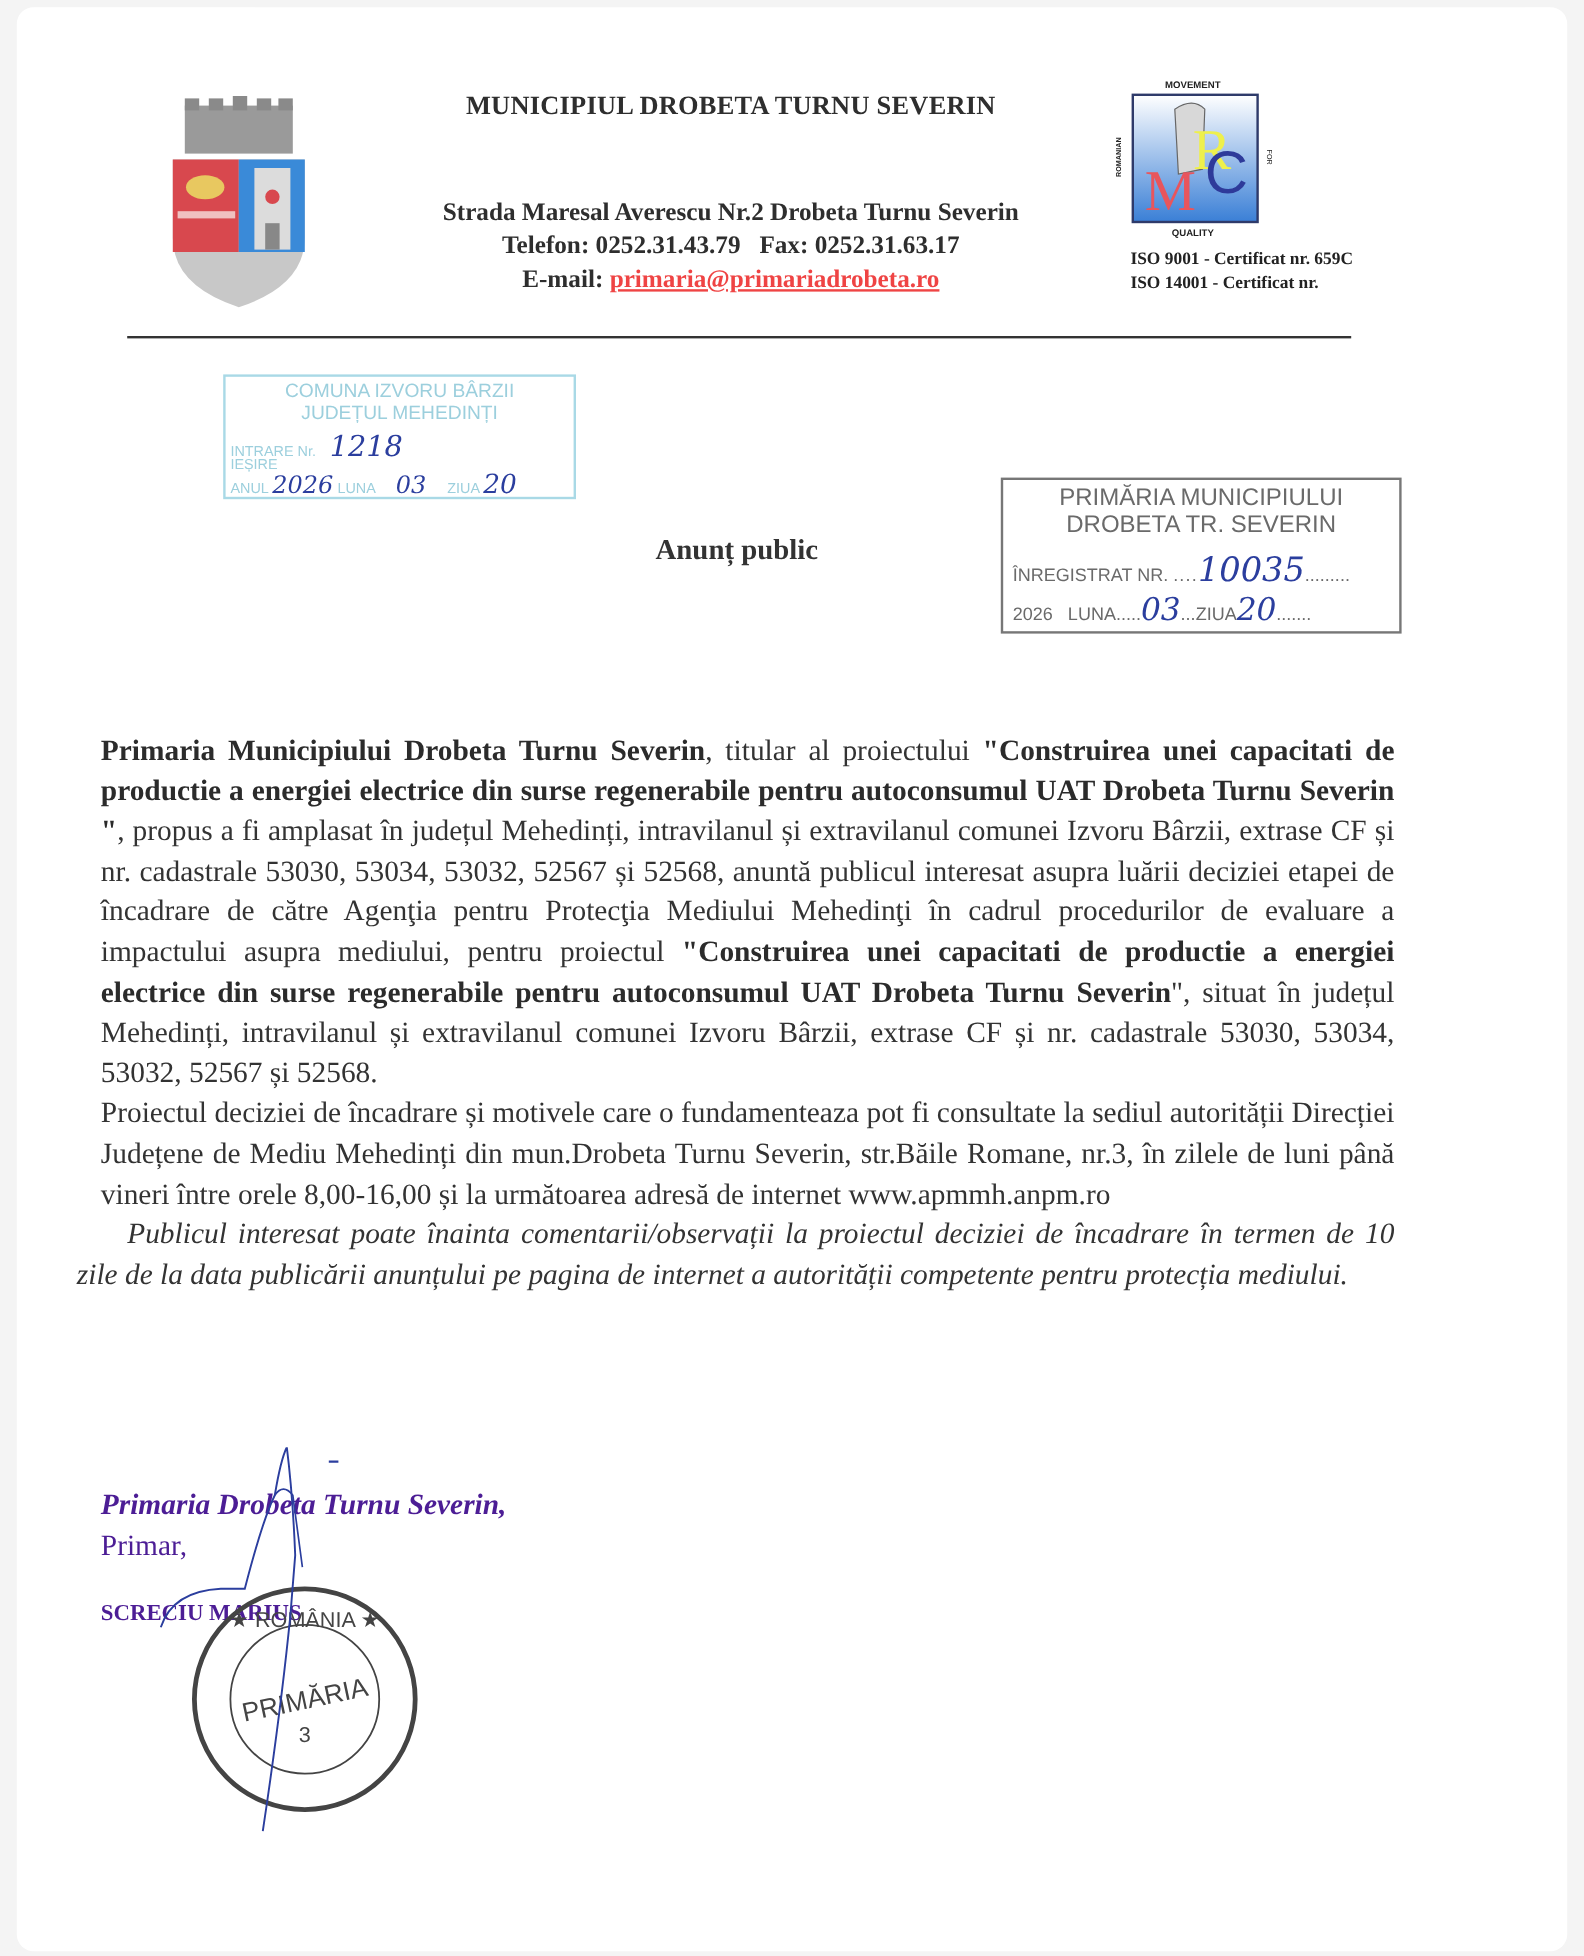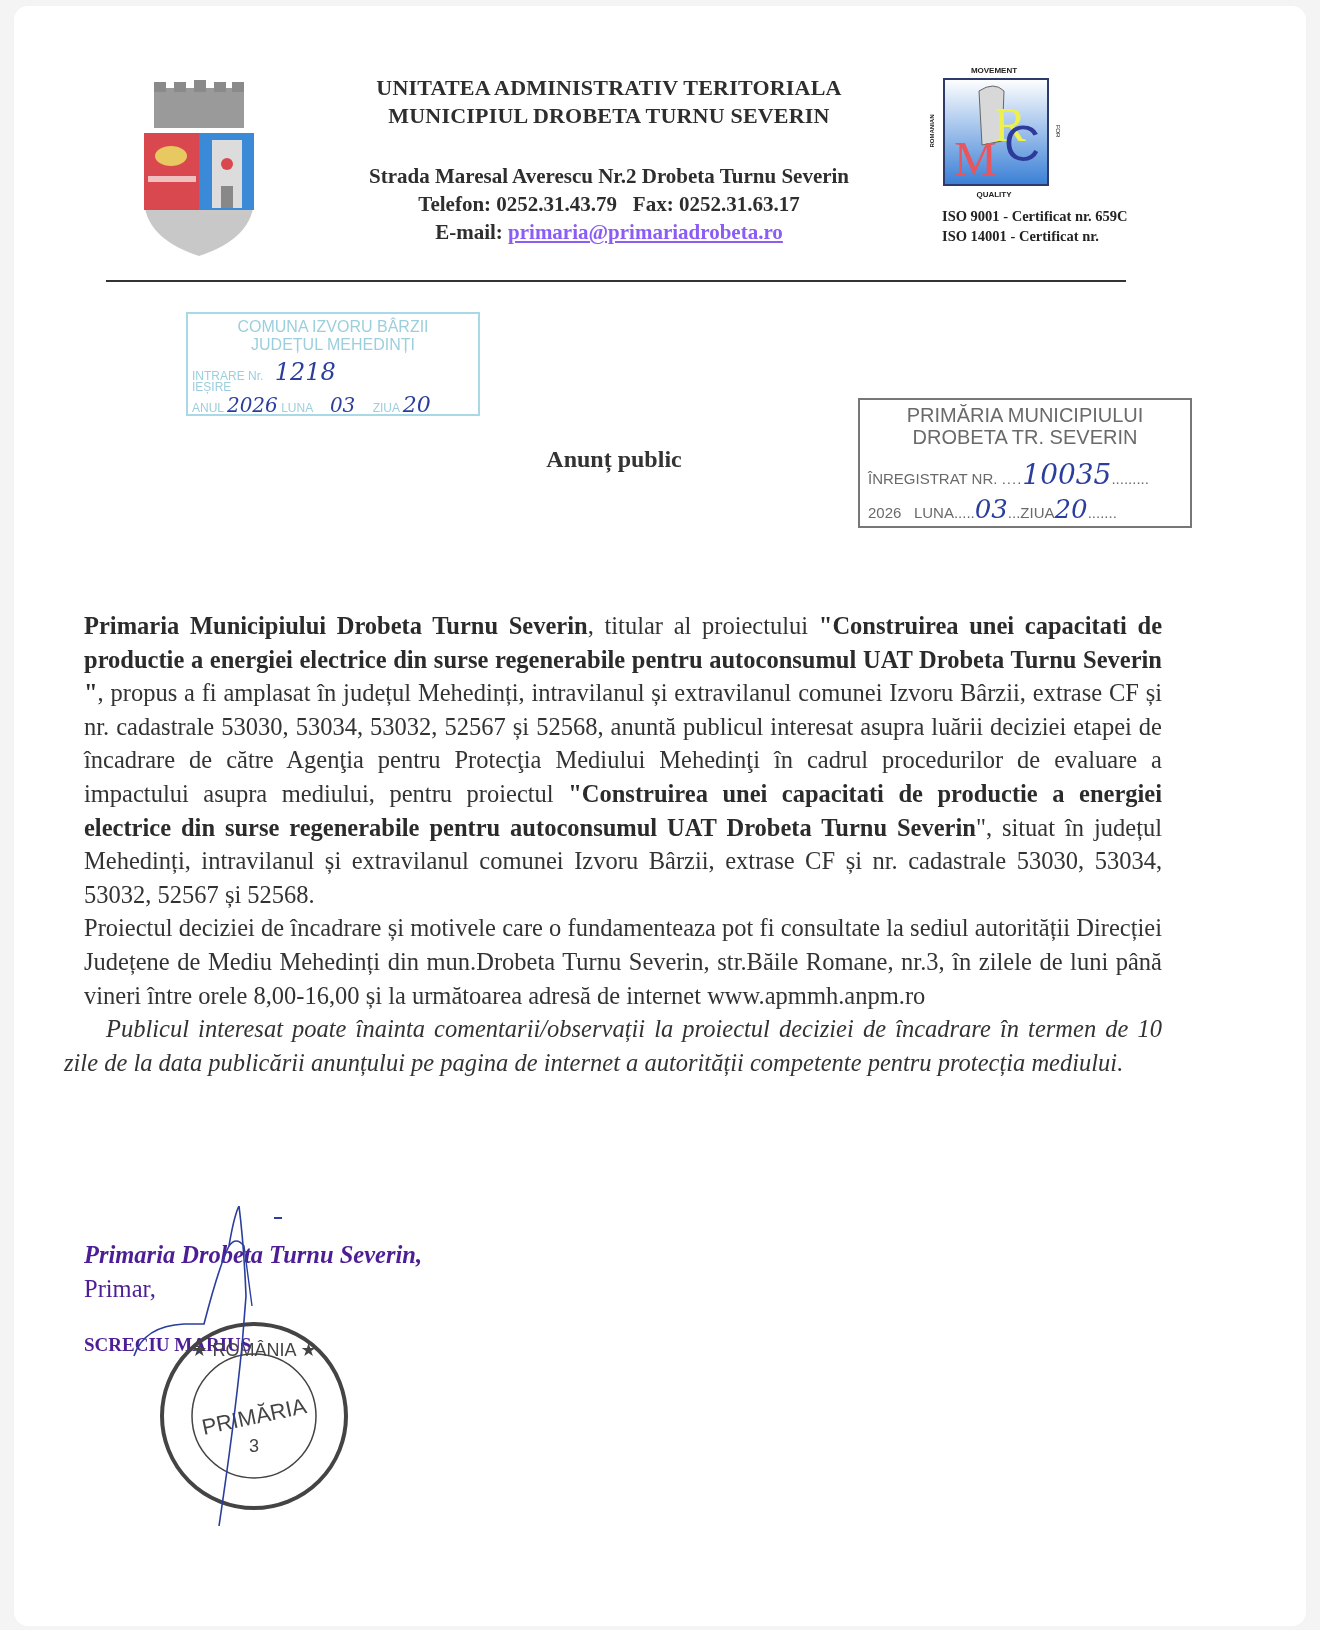--- a/index.html
+++ b/index.html
@@ -9,33 +9,33 @@
     color: #2b2b2b; position: relative; overflow: hidden;
   }
   .page {
     position: absolute; left: 14px; top: 6px; width: 1292px; height: 1620px;
     background: #ffffff; border-radius: 14px;
   }
   .abs { position: absolute; }
   .crest { left: 120px; top: 72px; width: 130px; height: 180px; }
   .hdr-title { left: 300px; top: 68px; width: 590px; text-align: center; font-weight: bold; font-size: 22px; line-height: 28px; color: #2e2e2e; letter-spacing: 0.2px; }
   .hdr-addr { left: 290px; top: 156px; width: 610px; text-align: center; font-weight: bold; font-size: 21px; line-height: 28px; color: #2e2e2e; }
-  .hdr-addr .email { color: #8b5cf6; text-decoration: underline; }
+  .hdr-addr .email { color: #ef4444; text-decoration: underline; }
   .rmc-logo { left: 910px; top: 55px; width: 160px; height: 140px; }
   .iso { left: 928px; top: 200px; font-weight: bold; font-size: 14.5px; line-height: 20px; color: #222; }
   .hr { left: 92px; top: 274px; width: 1020px; height: 0; border-top: 2px solid #333; }
 
   .stamp1 { left: 172px; top: 306px; width: 290px; height: 100px; border: 2px solid #a9d9e6; color: #9ccfdd; font-family: "Liberation Sans", "DejaVu Sans", sans-serif; }
   .stamp1 .l1 { position:absolute; left:0; right:0; top:4px; text-align:center; font-size:16px; line-height:18px; }
   .stamp1 .l3 { position:absolute; left:4px; top:44px; font-size:12px; }
   .stamp1 .l4 { position:absolute; left:4px; top:60px; font-size:12px; }
   .stamp1 .l5 { position:absolute; left:4px; top:78px; font-size:12px; }
   .hw { font-family: "DejaVu Serif", serif; font-style: italic; color: #2b3e9e; }
 
-  .stamp2 { left: 844px; top: 392px; width: 330px; height: 126px; border: 2px solid #777; color: #6a6a6a; font-family: "Liberation Sans", "DejaVu Sans", sans-serif; }
+  .stamp2 { left: 820px; top: 392px; width: 330px; height: 126px; border: 2px solid #777; color: #6a6a6a; font-family: "Liberation Sans", "DejaVu Sans", sans-serif; }
   .stamp2 .t { position:absolute; left:0; right:0; text-align:center; font-size:20px; line-height:22px; }
   .stamp2 .r { position:absolute; left:8px; font-size:15px; }
 
   .title { left: 450px; top: 440px; width: 300px; text-align: center; font-weight: bold; font-size: 24px; color: #333; }
 
   .body-text { left: 70px; top: 603px; width: 1078px; font-size: 24.5px; line-height: 33.6px; color: #333; text-align: justify; }
   .body-text b { color: #2b2b2b; }
   .body-text .p { margin: 0; }
   .body-text .it { font-style: italic; text-indent: 42px; margin-left: -20px; }
 
@@ -61,21 +61,20 @@
     <path d="M10 55 H65 V132 H10 Z" fill="#d8484e"></path>
     <path d="M65 55 H120 V132 H65 Z" fill="#3a8ad8"></path>
     <rect x="78" y="62" width="30" height="68" fill="#dcdcdc"></rect>
     <rect x="87" y="108" width="12" height="22" fill="#888"></rect>
     <circle cx="93" cy="86" r="6" fill="#d8484e"></circle>
     <ellipse cx="37" cy="78" rx="16" ry="10" fill="#e8c860"></ellipse>
     <rect x="14" y="98" width="48" height="6" fill="#f0c0c0"></rect>
   </svg>
 
   <div class="abs hdr-title">
-    <div>UNITATEA ADMINISTRATIV TERITORIALA</div>
     <div>MUNICIPIUL DROBETA TURNU SEVERIN</div>
   </div>
 
   <div class="abs hdr-addr">
     <div>Strada Maresal Averescu Nr.2 Drobeta Turnu Severin</div>
     <div style="white-space:pre;">Telefon: 0252.31.43.79   Fax: 0252.31.63.17</div>
     <div><span>E-mail: </span><span class="email">primaria@primariadrobeta.ro</span></div>
   </div>
 
   <svg class="abs rmc-logo" viewBox="0 0 160 140">

